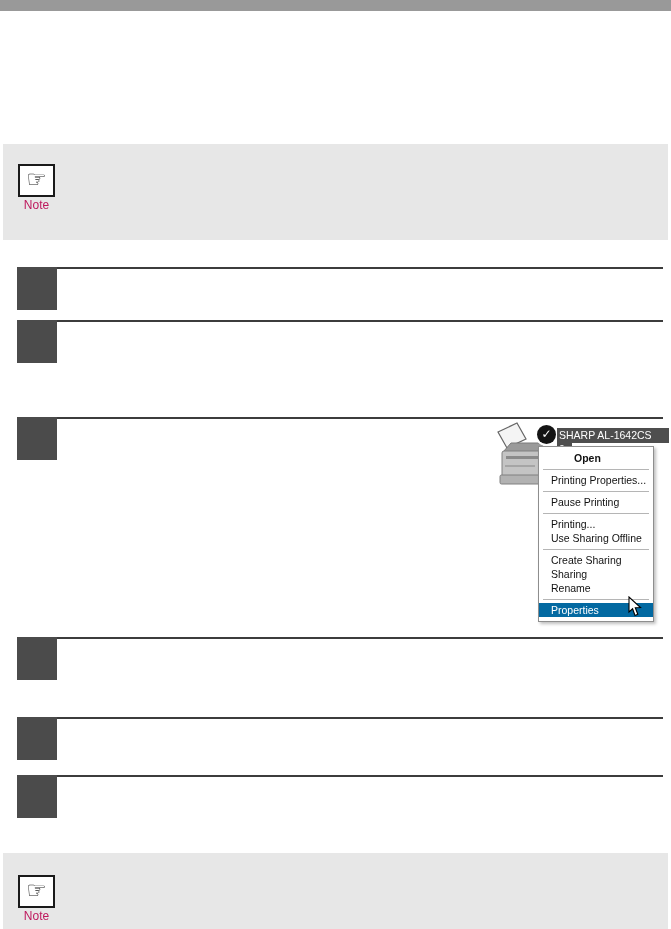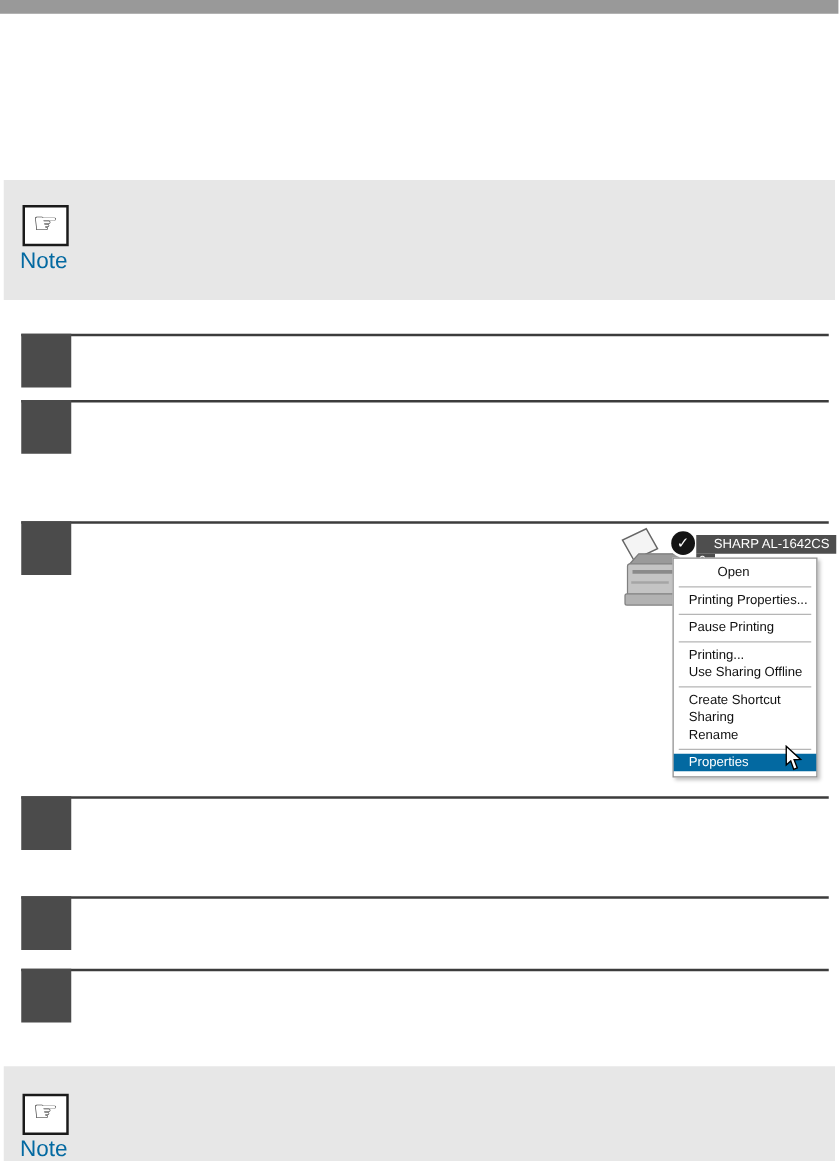--- a/index.html
+++ b/index.html
@@ -16,58 +16,58 @@
   .notebox.top    { top:144px; height:96px; }
   .notebox.bottom { top:853px; height:76px; }
   .note-icon-box {
     position:absolute; left:15px; width:33px; height:29px; background:#ffffff;
     border:2px solid #1a1a1a; display:flex; align-items:center; justify-content:center;
   }
   .notebox.top    .note-icon-box { top:20px; }
   .notebox.bottom .note-icon-box { top:22px; }
   .note-hand { font-family:"DejaVu Sans", sans-serif; font-size:23px; color:#222; line-height:1; margin-top:-2px; }
   .note-label {
-    position:absolute; left:13px; width:41px; text-align:left;
-    font-size:18px; color:#0369a1;
+    position:absolute; left:13px; width:41px; text-align:center;
+    font-size:12px; color:#be185d;
   }
   .notebox.top    .note-label { top:54px; }
   .notebox.bottom .note-label { top:56px; }
 
   
   .step-rule   { position:absolute; left:17px; width:646px; height:2px; background:#3c3c3c; }
   .step-square { position:absolute; left:17px; width:40px; height:43px; background:#4b4b4b; }
 
   
   .printer-wrap { position:absolute; left:496px; top:421px; z-index:1; }
   .default-badge {
     position:absolute; left:537px; top:425px; width:19px; height:19px; z-index:2;
     background:#141414; border-radius:50%; box-shadow:0 0 0 2px #ffffff;
     color:#ffffff; font-size:12px; line-height:19px; text-align:center;
     font-family:"DejaVu Sans", sans-serif;
   }
   .printer-label-1 {
     position:absolute; left:557px; top:428px; width:112px; height:15px; z-index:2;
     background:#4e4e4e; color:#ffffff; font-size:10.5px; line-height:15px;
-    padding-left:14px; box-sizing:border-box; white-space:nowrap; overflow:hidden;
+    padding-left:2px; box-sizing:border-box; white-space:nowrap; overflow:hidden;
   }
   .printer-label-2 {
     position:absolute; left:557px; top:443px; width:15px; height:13px; z-index:2;
     background:#4e4e4e; color:#ffffff; font-size:10.5px; line-height:13px;
     padding-left:2px; box-sizing:border-box;
   }
 
   
   .ctx-menu {
     position:absolute; left:538px; top:446px; width:116px; z-index:3;
     background:#ffffff; border:1px solid #8e8e8e; box-sizing:border-box;
     box-shadow:2px 2px 3px rgba(0,0,0,0.25);
     padding:4px 0; font-size:10.5px; color:#111;
   }
   .ctx-item { height:14px; line-height:14px; padding-left:12px; white-space:nowrap; }
-  .ctx-item.bold { font-weight:normal;padding-left:35px; }
+  .ctx-item.bold { font-weight:bold;padding-left:35px; }
   .ctx-item.highlight { background:#0369a1; color:#ffffff; }
   .ctx-sep { height:8px; display:flex; align-items:center; }
   .ctx-sep-line { height:1px; background:#b5b5b5; flex:1; margin:0 4px; }
 
   
   .cursor { position:absolute; left:627px; top:596px; z-index:4; }
 </style>
 </head>
 <body>
 
@@ -127,21 +127,21 @@
       </div>
     <div class="ctx-item">Pause Printing</div>
     <div class="ctx-sep">
         <div class="ctx-sep-line"></div>
       </div>
     <div class="ctx-item">Printing...</div>
     <div class="ctx-item">Use Sharing Offline</div>
     <div class="ctx-sep">
         <div class="ctx-sep-line"></div>
       </div>
-    <div class="ctx-item">Create Shortcut</div>
+    <div class="ctx-item">Create Sharing</div>
     <div class="ctx-item">Sharing</div>
     <div class="ctx-item">Rename</div>
     <div class="ctx-sep">
         <div class="ctx-sep-line"></div>
       </div>
     <div class="ctx-item highlight">Properties</div>
   </div>
 
   <div class="cursor">
     <svg width="16" height="22" viewBox="0 0 16 22" xmlns="http://www.w3.org/2000/svg">

